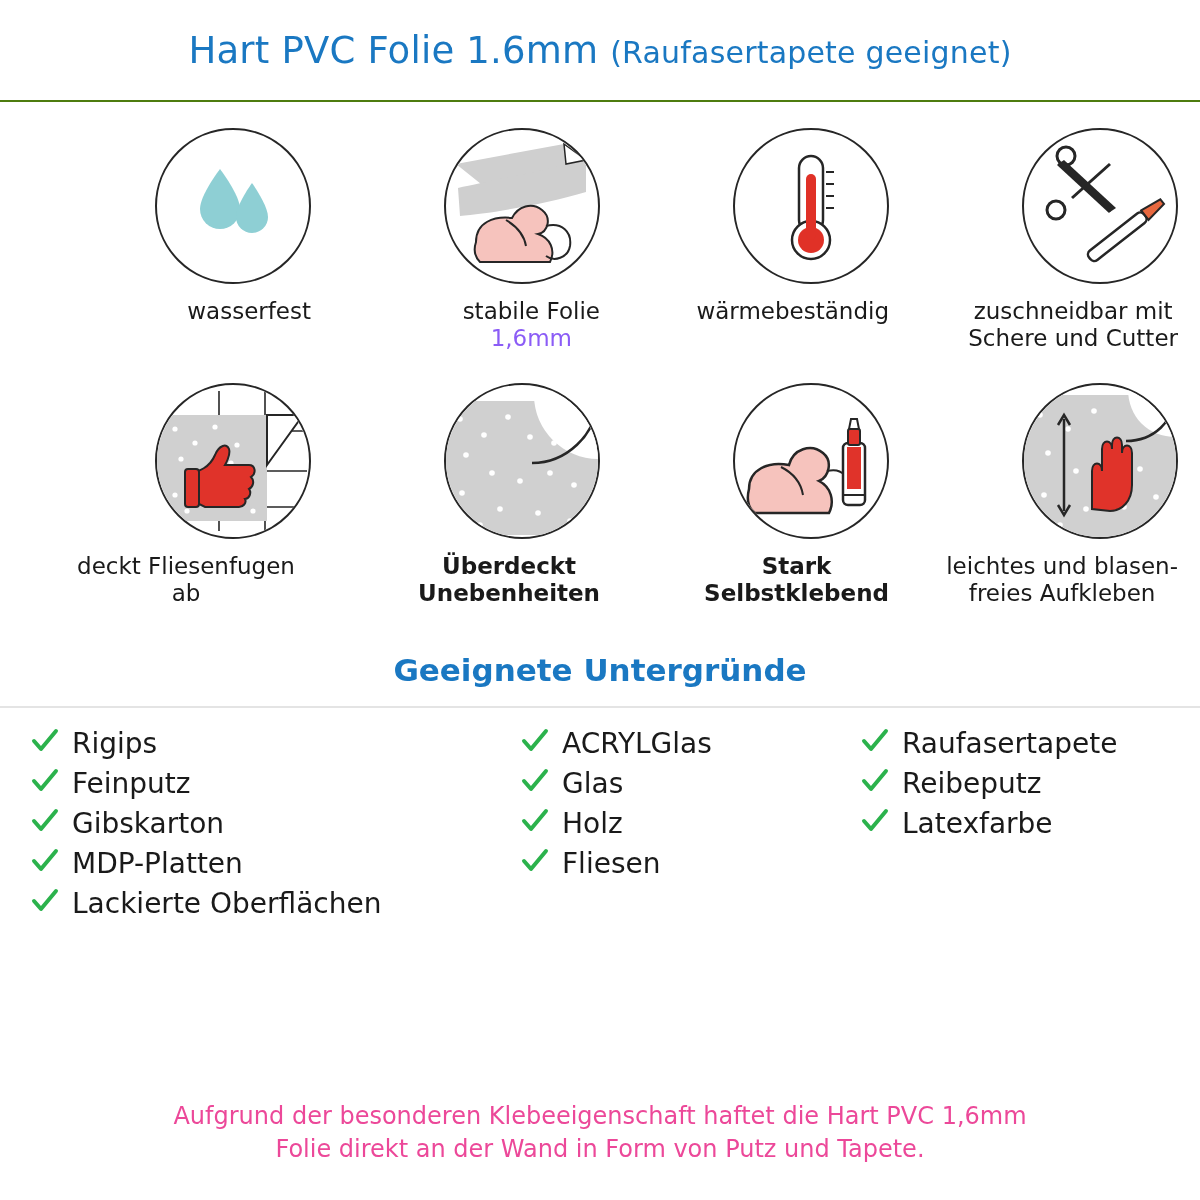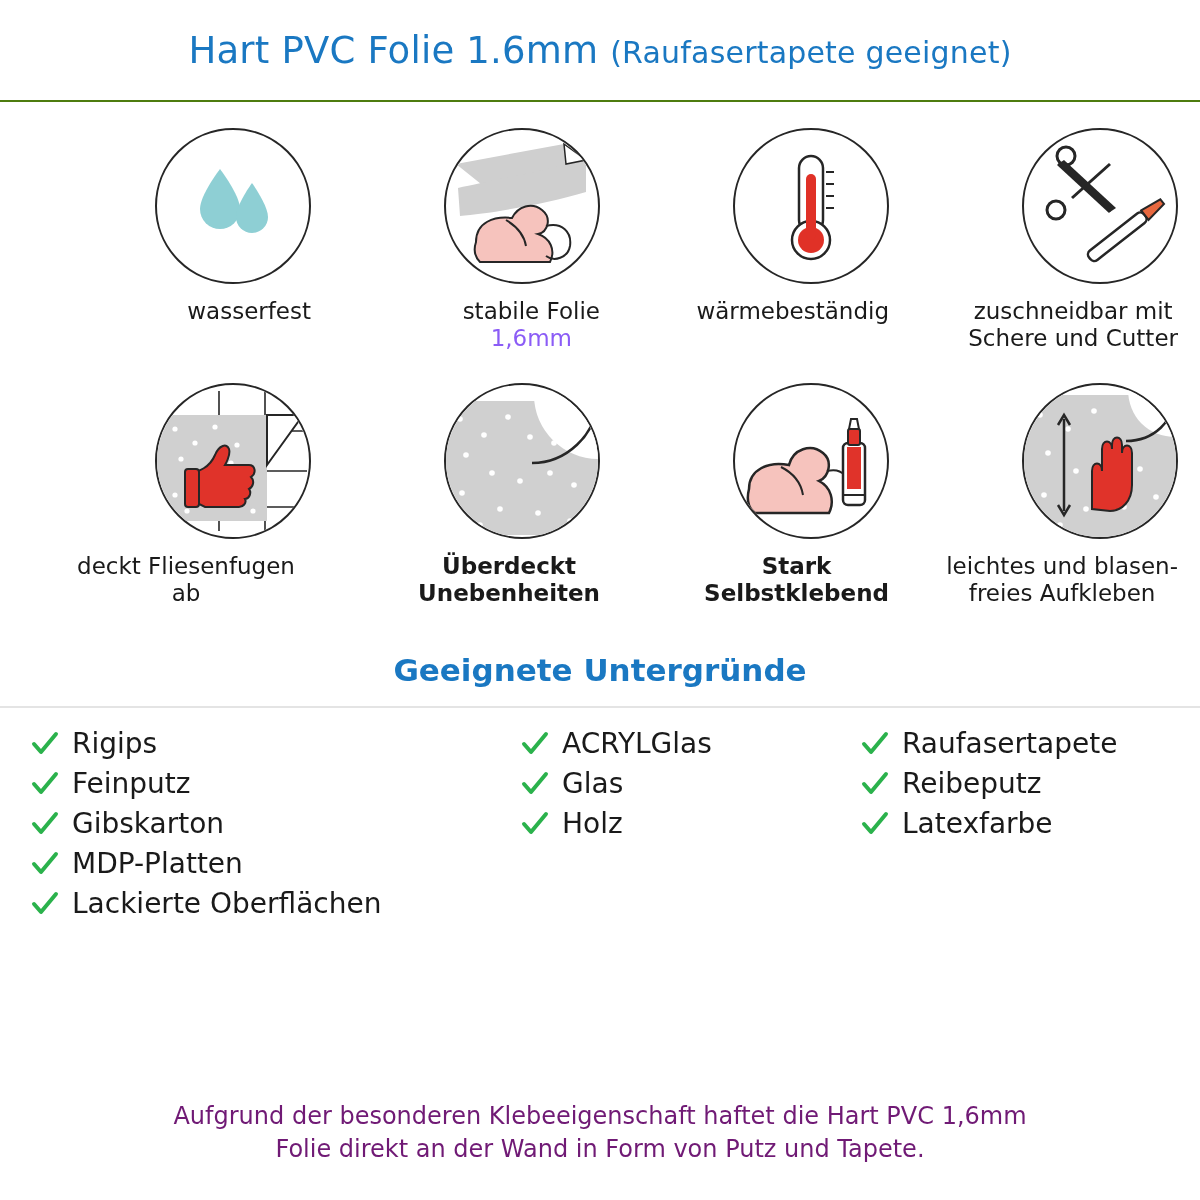--- a/index.html
+++ b/index.html
@@ -101,41 +101,41 @@
     padding: 18px 28px 0 30px;
     box-sizing: border-box;
   }
   .sub-col {
     display: flex;
     flex-direction: column;
     gap: 5px;
   }
   .sub-item {
     display: flex;
-    align-items: center;
+    align-items: flex-start;
     gap: 12px;
     font-size: 28px;
     line-height: 1.25;
     white-space: nowrap;
   }
   .check {
     flex: 0 0 auto;
     width: 30px;
     height: 30px;
     display: block;
   }
 
   
   .footnote {
     position: absolute;
     left: 0;
     right: 0;
     bottom: 34px;
     text-align: center;
-    color: #701a75;
+    color: #ec4899;
     font-size: 24px;
     line-height: 1.38;
     padding: 0 60px;
     box-sizing: border-box;
   }
 </style>
 </head>
 <body>
 
 <div class="page">
@@ -372,20 +372,26 @@
             <path d="M4 15 L11 23 L26 5" fill="none" stroke="#2bb24c" stroke-width="4" stroke-linecap="round" stroke-linejoin="round"></path>
           </svg>
         <span>Glas</span>
       </div>
       <div class="sub-item">
         <svg class="check" viewBox="0 0 30 30">
             <path d="M4 15 L11 23 L26 5" fill="none" stroke="#2bb24c" stroke-width="4" stroke-linecap="round" stroke-linejoin="round"></path>
           </svg>
         <span>Holz</span>
       </div>
+      <div class="sub-item">
+        <svg class="check" viewBox="0 0 30 30">
+            <path d="M4 15 L11 23 L26 5" fill="none" stroke="#2bb24c" stroke-width="4" stroke-linecap="round" stroke-linejoin="round"></path>
+          </svg>
+        <span>Fliesen</span>
+      </div>
     </div>
 
     <div class="sub-col">
       <div class="sub-item">
         <svg class="check" viewBox="0 0 30 30">
             <path d="M4 15 L11 23 L26 5" fill="none" stroke="#2bb24c" stroke-width="4" stroke-linecap="round" stroke-linejoin="round"></path>
           </svg>
         <span>Raufasertapete</span>
       </div>
       <div class="sub-item">

